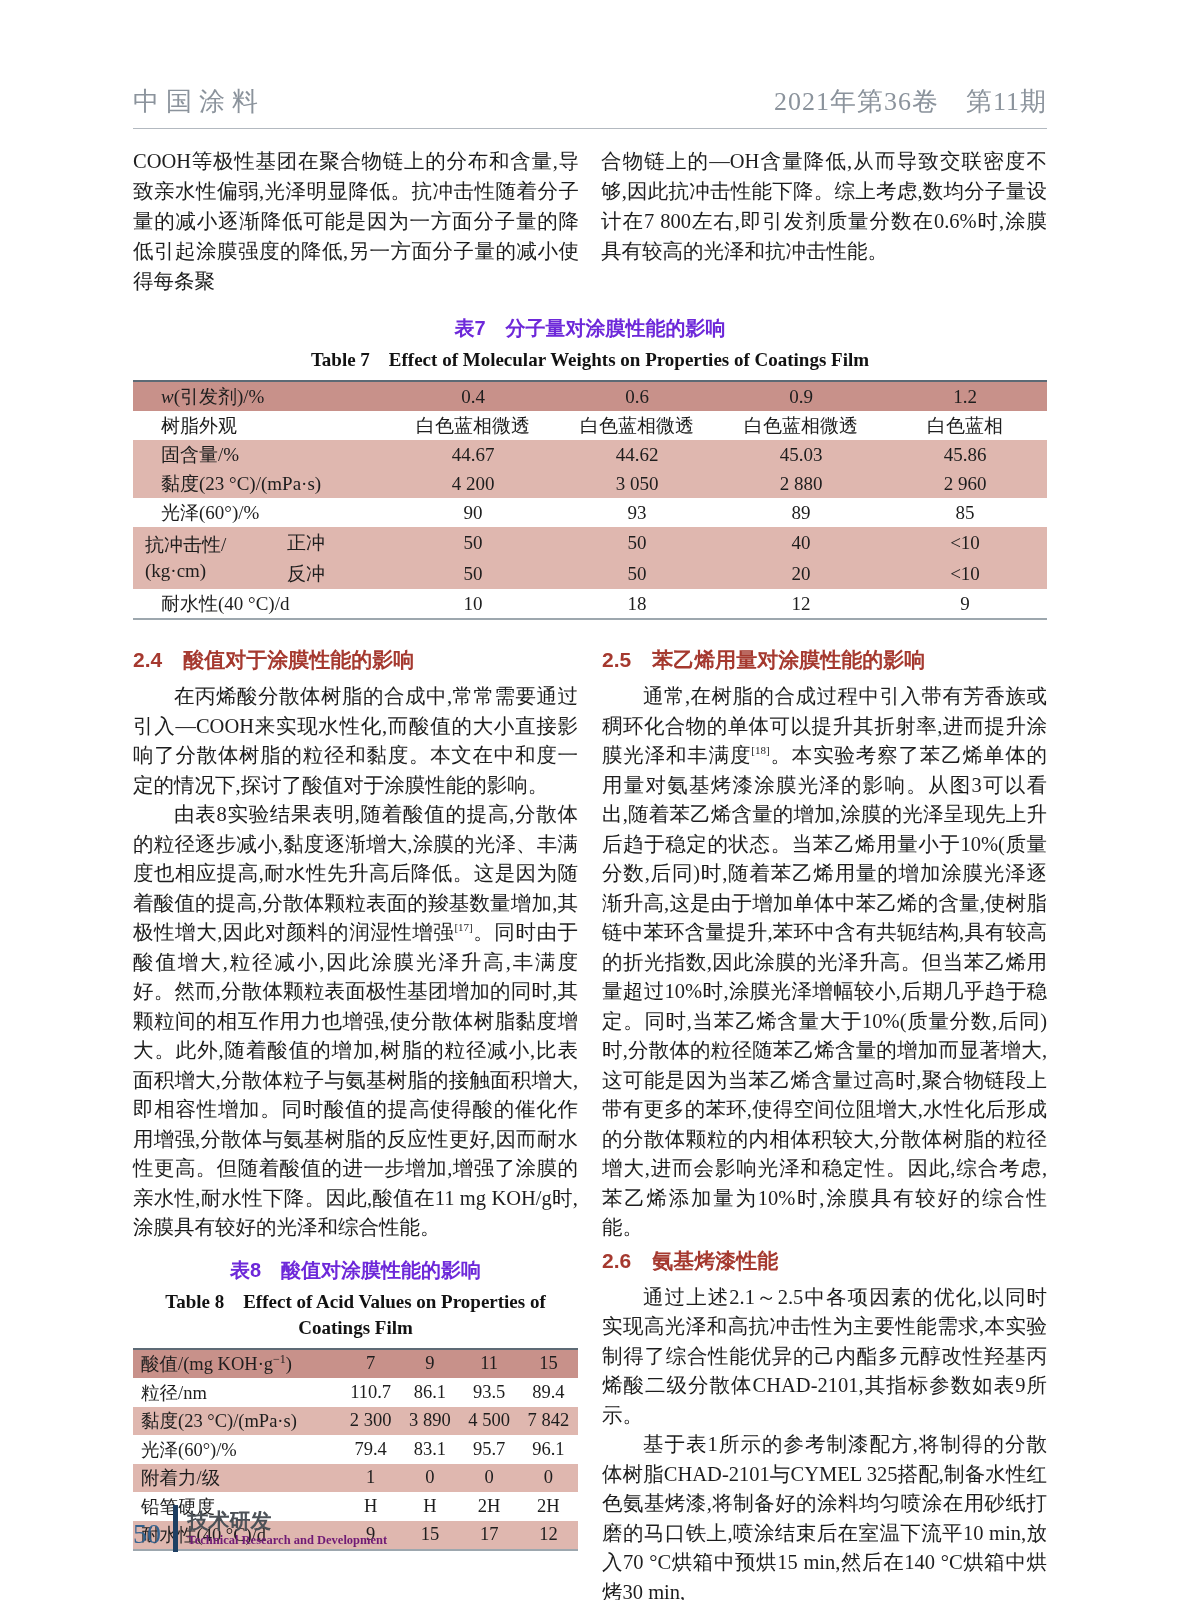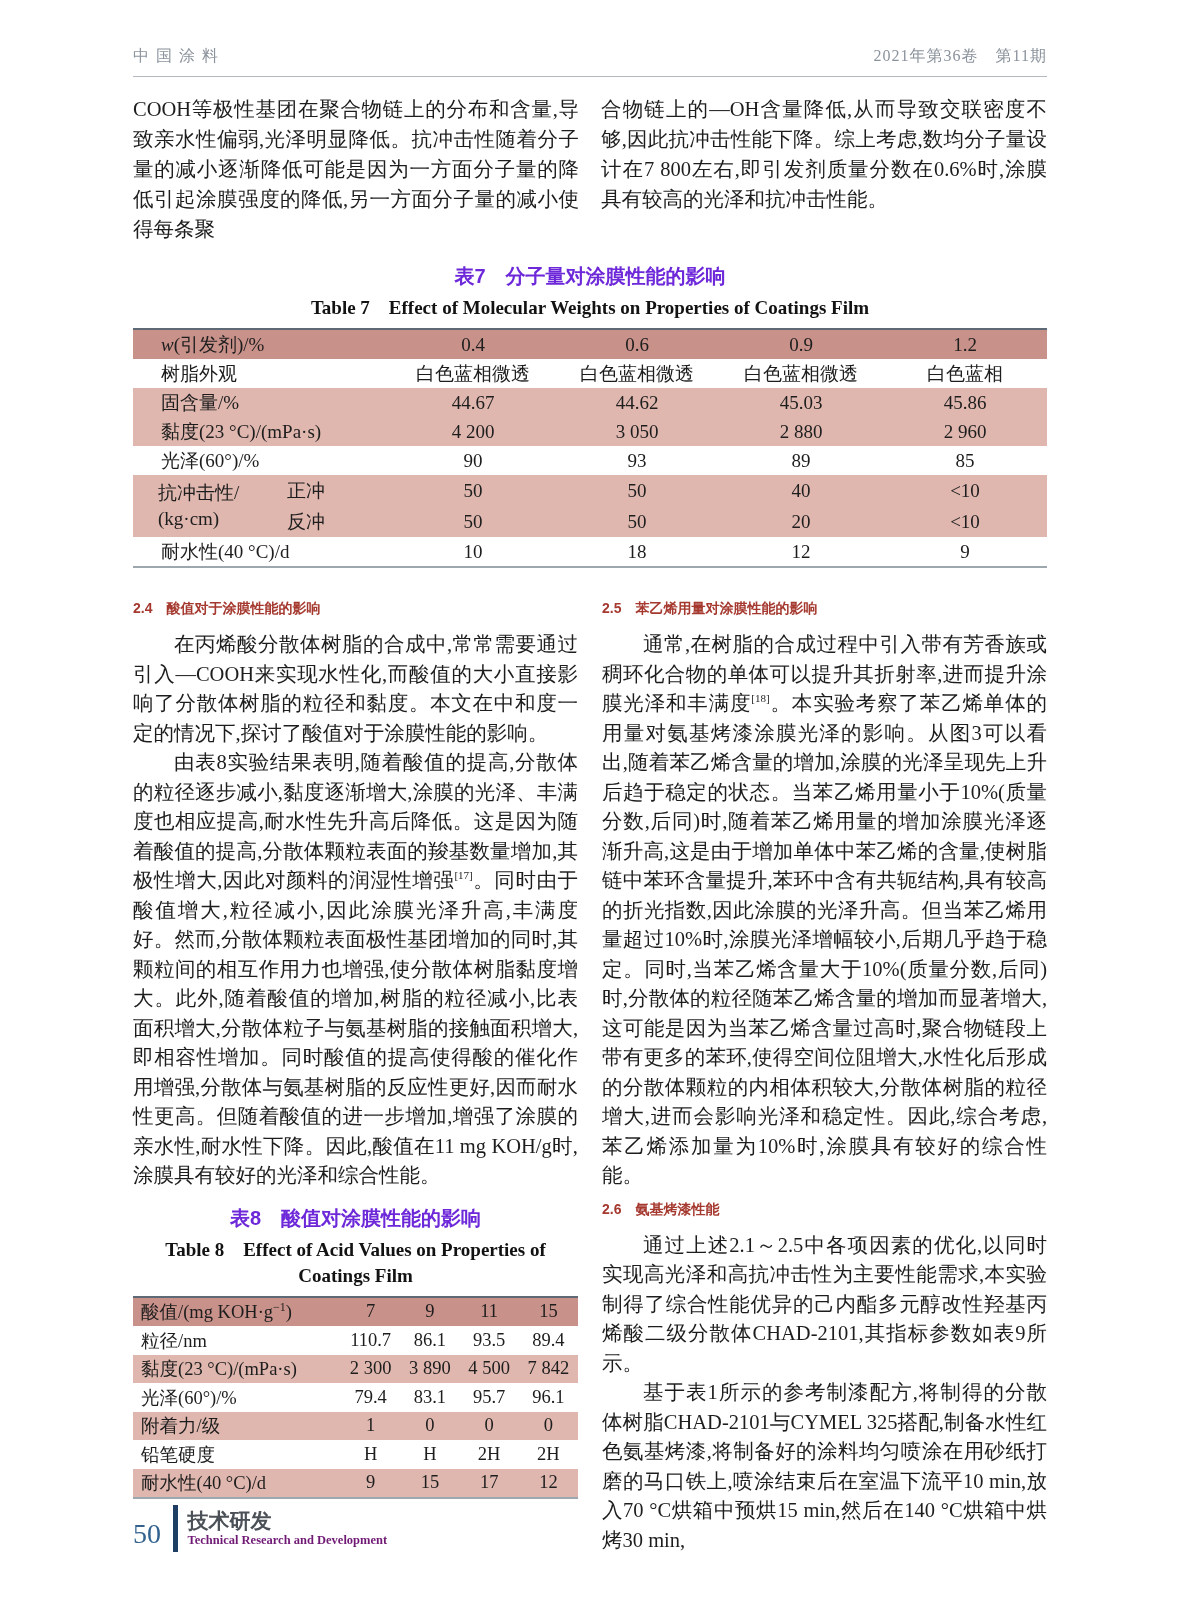--- a/index.html
+++ b/index.html
@@ -9,23 +9,23 @@
     background:#ffffff;
     overflow:hidden;
     font-family:"Liberation Serif","DejaVu Serif",serif;
     color:#1d1d1d;
     margin:0 auto;
   }
   .content{padding:0 140px 0 133px;}
 
   
   .runhead{
-    padding-top:46px;
+    padding-top:84px;
     display:flex;justify-content:space-between;align-items:flex-end;
-    color:#8b939c;font-size:16px;
+    color:#8b939c;font-size:26px;
     border-bottom:1.5px solid #b3b9c0;
     padding-bottom:9px;
   }
   .journal{letter-spacing:7px;}
   .issue{letter-spacing:1px;}
 
   
   .intro{margin-top:17px;display:flex;gap:22px;}
   .intro .col{flex:1;font-size:20.5px;line-height:30px;text-align:justify;}
 
@@ -51,31 +51,31 @@
 
   .impact{
     background:#dfb7af;
     display:grid;
     grid-template-columns:148px 110px 1fr 1fr 1fr 1fr;
     font-size:19px;
     align-items:center;
   }
   .impact .main-label{
     grid-row:1 / span 2;
-    padding-left:25px;line-height:26px;
+    padding-left:12px;line-height:26px;
   }
   .impact .sub,.impact .ival{height:31px;line-height:31px;text-align:center;}
   .impact .sub{text-align:left;padding-left:6px;}
 
   
   .lower{margin-top:22px;display:flex;gap:24px;}
   .lower .col{flex:1;min-width:0;}
   h3.sec{
     font-family:"Liberation Sans","DejaVu Sans",sans-serif;
-    font-size:14px;font-weight:700;color:#a5392f;
+    font-size:21px;font-weight:700;color:#a5392f;
     margin:4px 0 8px 0;line-height:28px;
   }
   .para{
     font-size:20.5px;line-height:29.5px;text-align:justify;
     text-indent:2em;margin:0;
   }
   sup.ref{font-size:11px;line-height:0;}
   .t8wrap{margin-top:14px;}
   .t8 .row{height:28.5px;font-size:18.5px;align-items:center;}
   .t8 .label{width:208px;padding-left:8px;box-sizing:border-box;}

